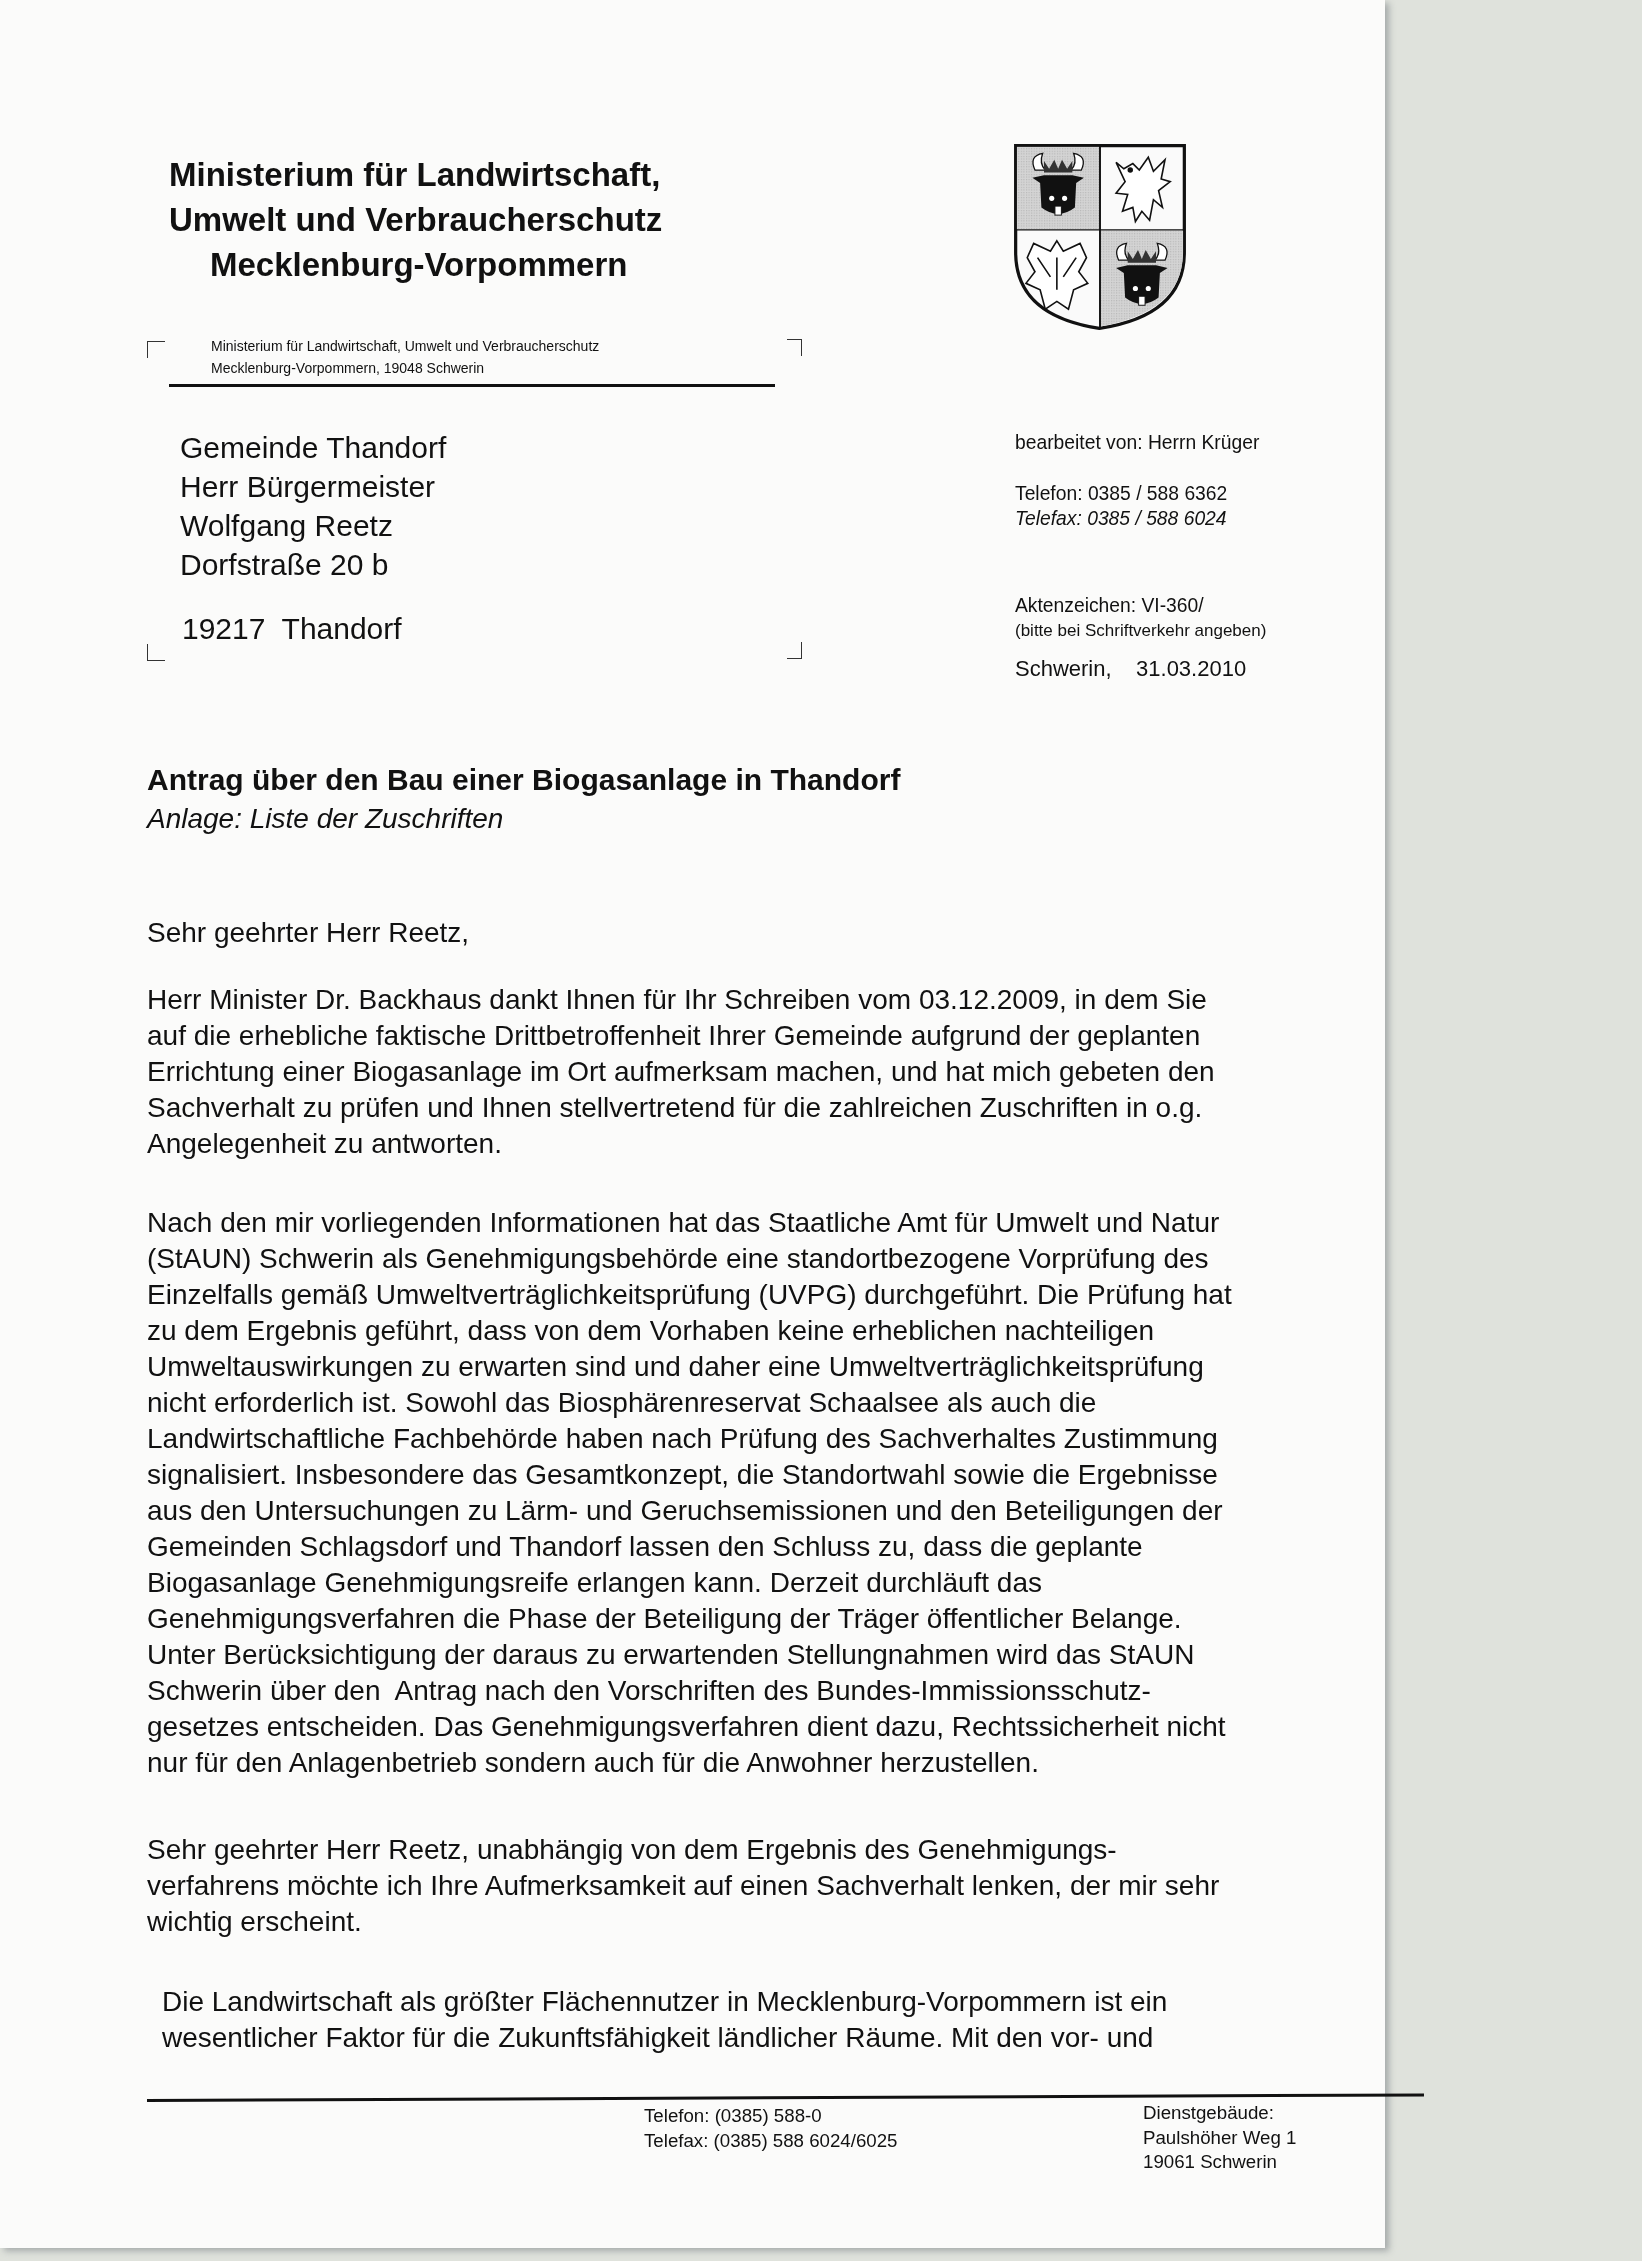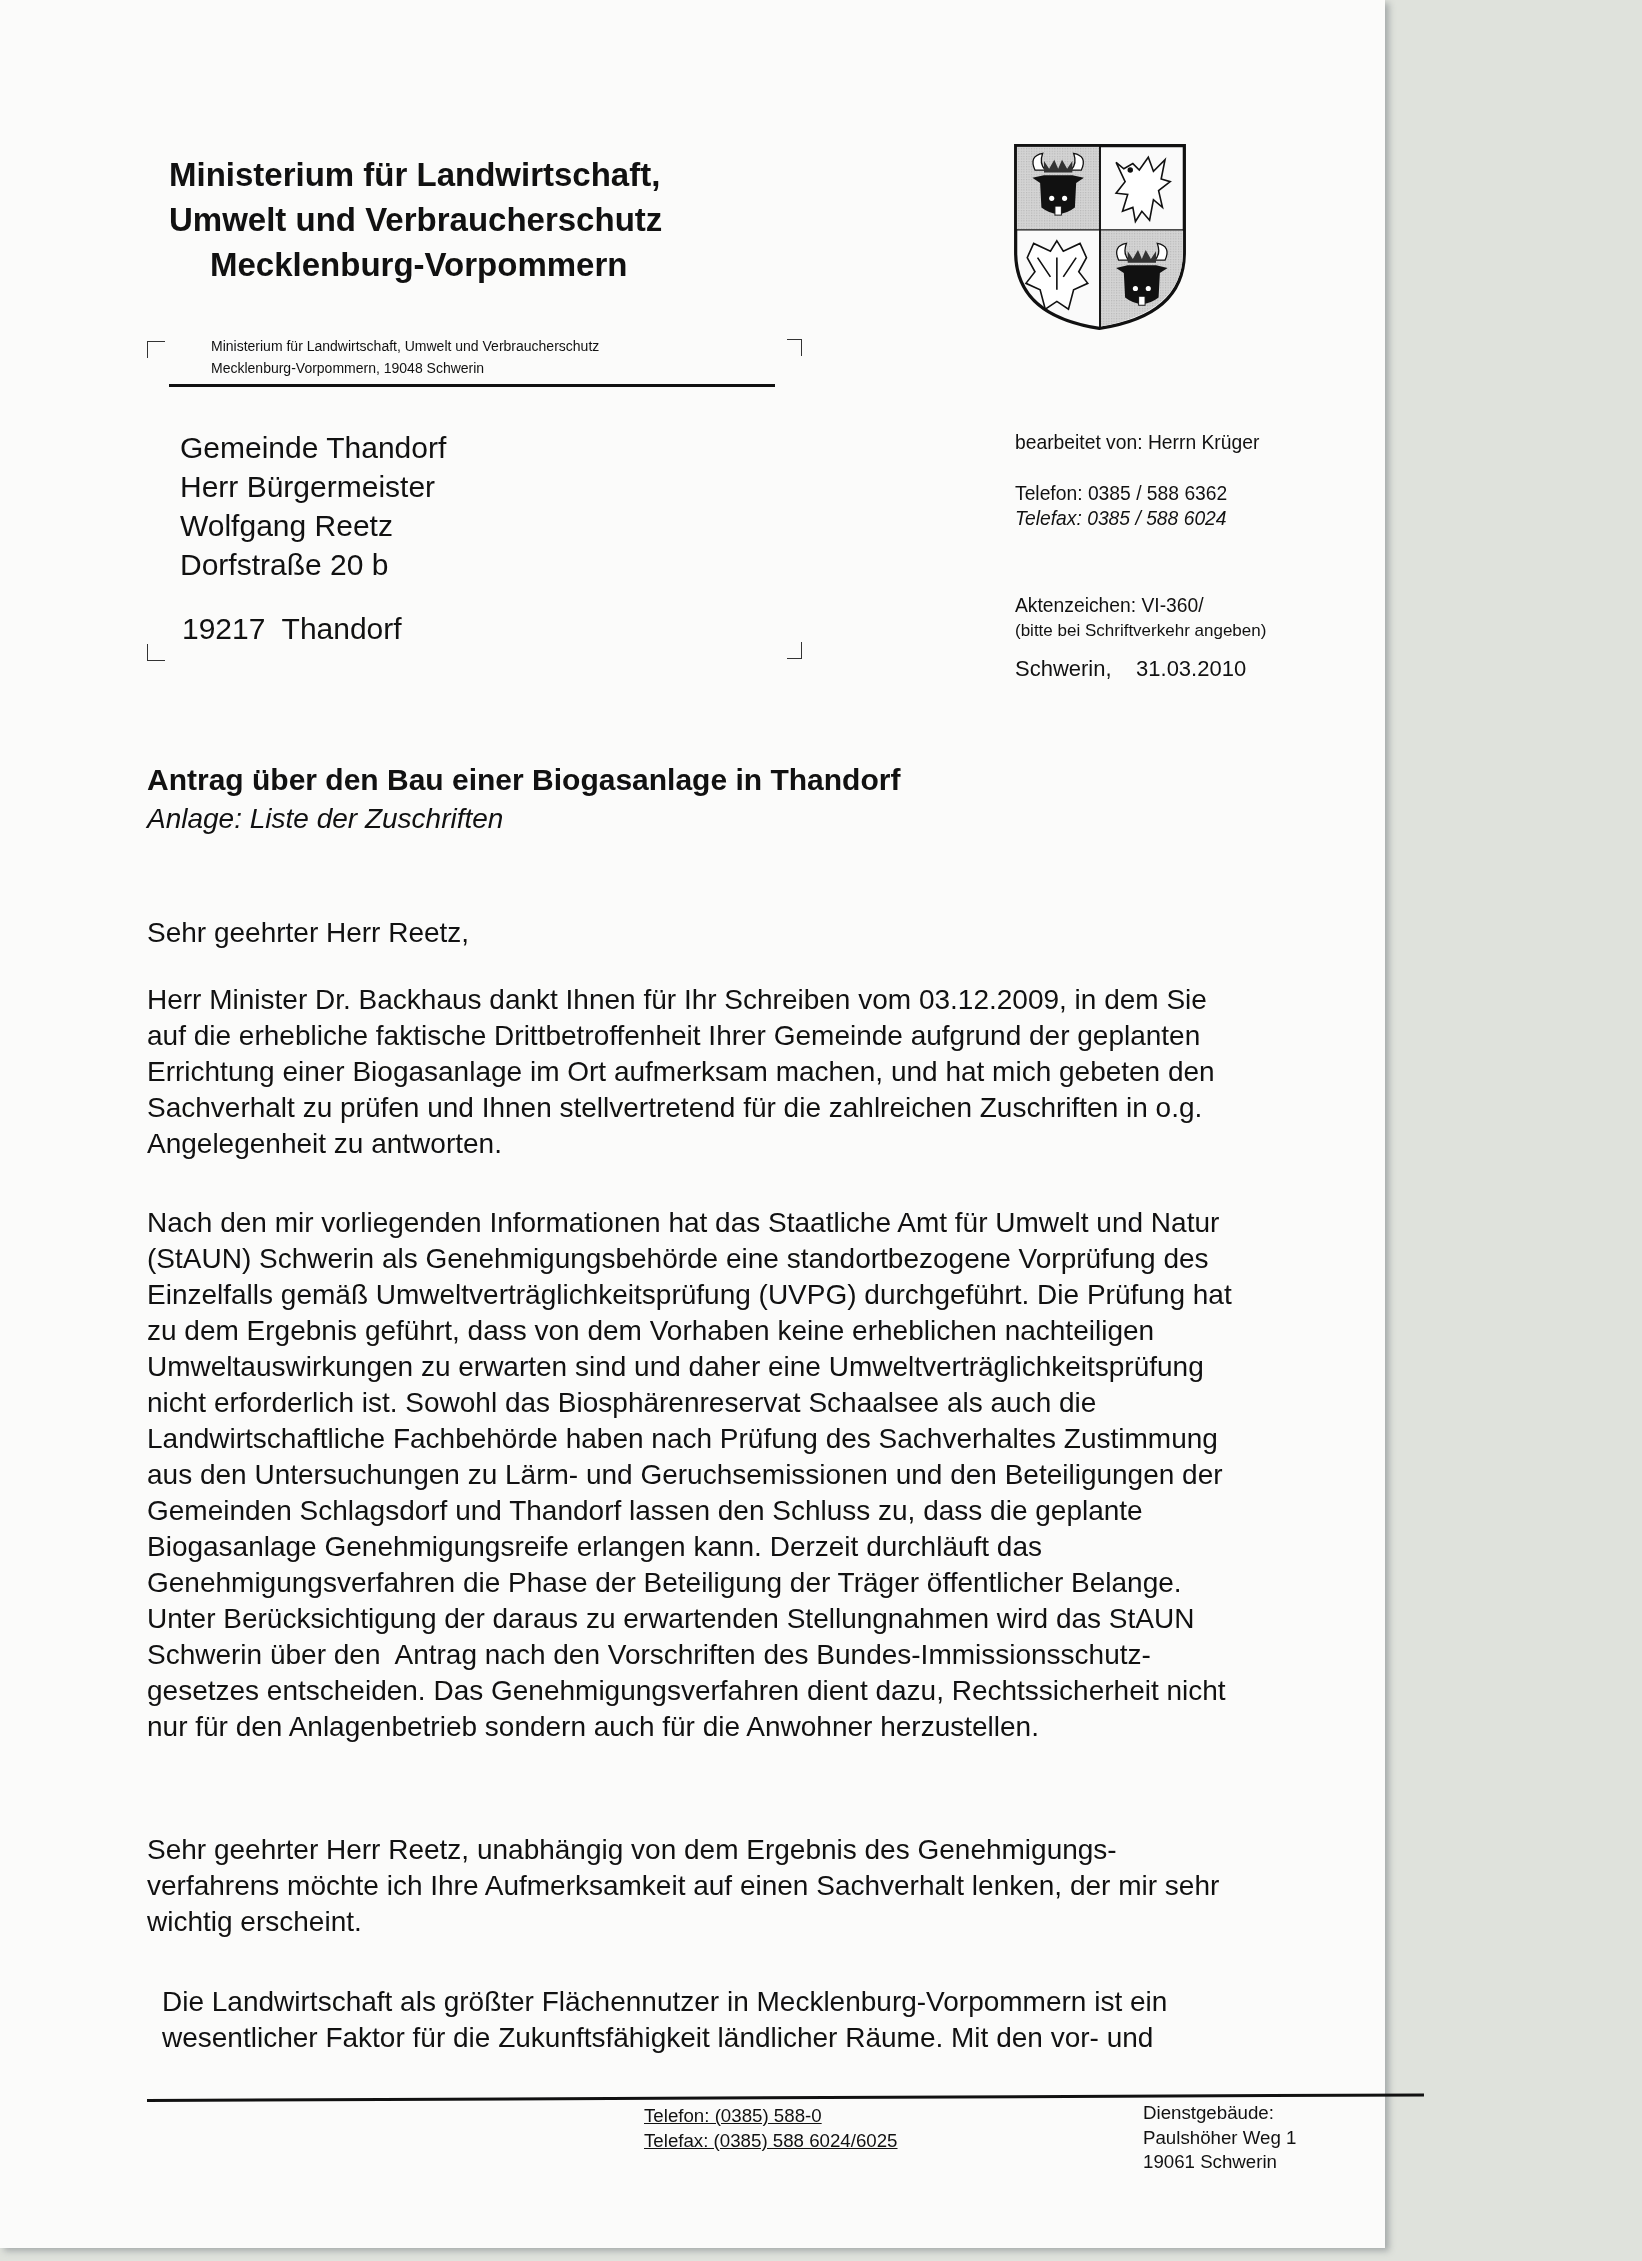--- a/index.html
+++ b/index.html
@@ -134,20 +134,21 @@
   </div>
 
   <div class="abs body-text" style="top:1205px;">
     <div>Nach den mir vorliegenden Informationen hat das Staatliche Amt für Umwelt und Natur</div>
     <div>(StAUN) Schwerin als Genehmigungsbehörde eine standortbezogene Vorprüfung des</div>
     <div>Einzelfalls gemäß Umweltverträglichkeitsprüfung (UVPG) durchgeführt. Die Prüfung hat</div>
     <div>zu dem Ergebnis geführt, dass von dem Vorhaben keine erheblichen nachteiligen</div>
     <div>Umweltauswirkungen zu erwarten sind und daher eine Umweltverträglichkeitsprüfung</div>
     <div>nicht erforderlich ist. Sowohl das Biosphärenreservat Schaalsee als auch die</div>
     <div>Landwirtschaftliche Fachbehörde haben nach Prüfung des Sachverhaltes Zustimmung</div>
+    <div>signalisiert. Insbesondere das Gesamtkonzept, die Standortwahl sowie die Ergebnisse</div>
     <div>aus den Untersuchungen zu Lärm- und Geruchsemissionen und den Beteiligungen der</div>
     <div>Gemeinden Schlagsdorf und Thandorf lassen den Schluss zu, dass die geplante</div>
     <div>Biogasanlage Genehmigungsreife erlangen kann. Derzeit durchläuft das</div>
     <div>Genehmigungsverfahren die Phase der Beteiligung der Träger öffentlicher Belange.</div>
     <div>Unter Berücksichtigung der daraus zu erwartenden Stellungnahmen wird das StAUN</div>
     <div style="white-space:pre;">Schwerin über den  Antrag nach den Vorschriften des Bundes-Immissionsschutz-</div>
     <div>gesetzes entscheiden. Das Genehmigungsverfahren dient dazu, Rechtssicherheit nicht</div>
     <div>nur für den Anlagenbetrieb sondern auch für die Anwohner herzustellen.</div>
   </div>
 
@@ -156,21 +157,21 @@
     <div>verfahrens möchte ich Ihre Aufmerksamkeit auf einen Sachverhalt lenken, der mir sehr</div>
     <div>wichtig erscheint.</div>
   </div>
 
   <div class="abs body-text" style="top:1984px;margin-left:15px;">
     <div>Die Landwirtschaft als größter Flächennutzer in Mecklenburg-Vorpommern ist ein</div>
     <div>wesentlicher Faktor für die Zukunftsfähigkeit ländlicher Räume. Mit den vor- und</div>
   </div>
 
   <div class="abs footer-rule"></div>
-  <div class="abs footer-col" style="left:644px; top:2104px;text-decoration:underline;">
+  <div class="abs footer-col" style="left:644px; top:2104px;">
     <div>Telefon: (0385) 588-0</div>
     <div>Telefax: (0385) 588 6024/6025</div>
   </div>
   <div class="abs footer-col" style="left:1143px; top:2101px;">
     <div>Dienstgebäude:</div>
     <div>Paulshöher Weg 1</div>
     <div>19061 Schwerin</div>
   </div>
 </div>
 

